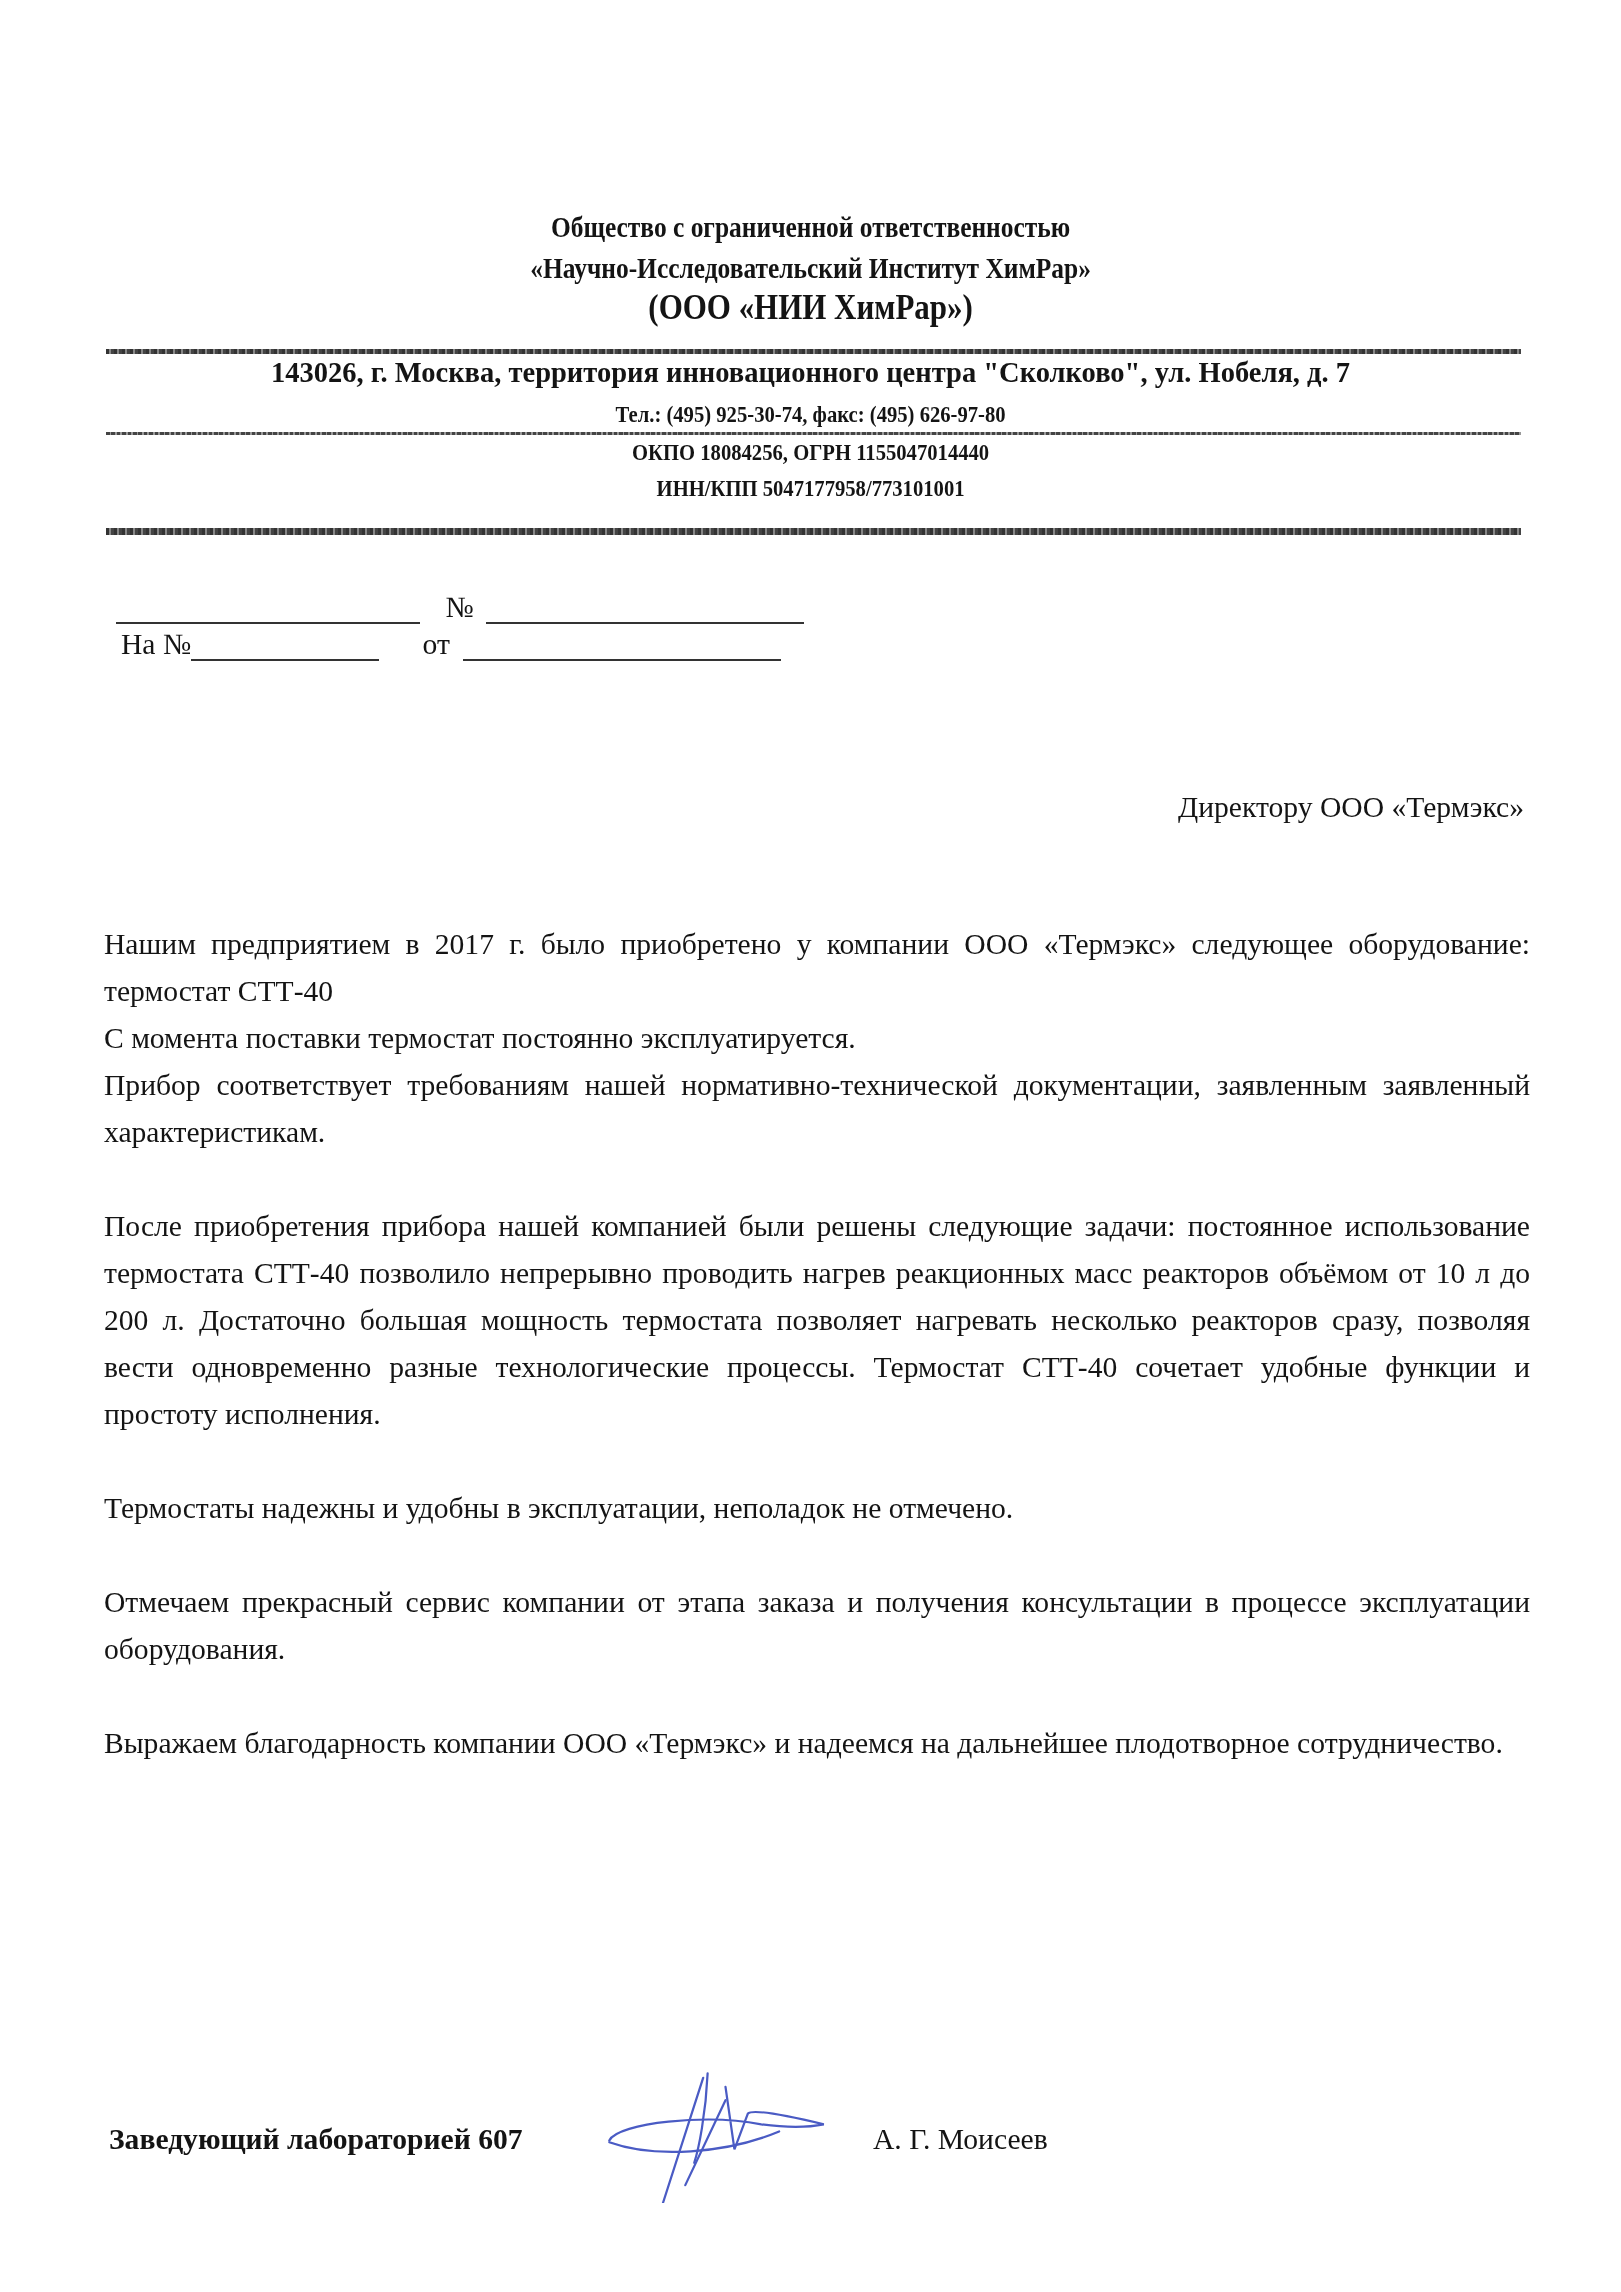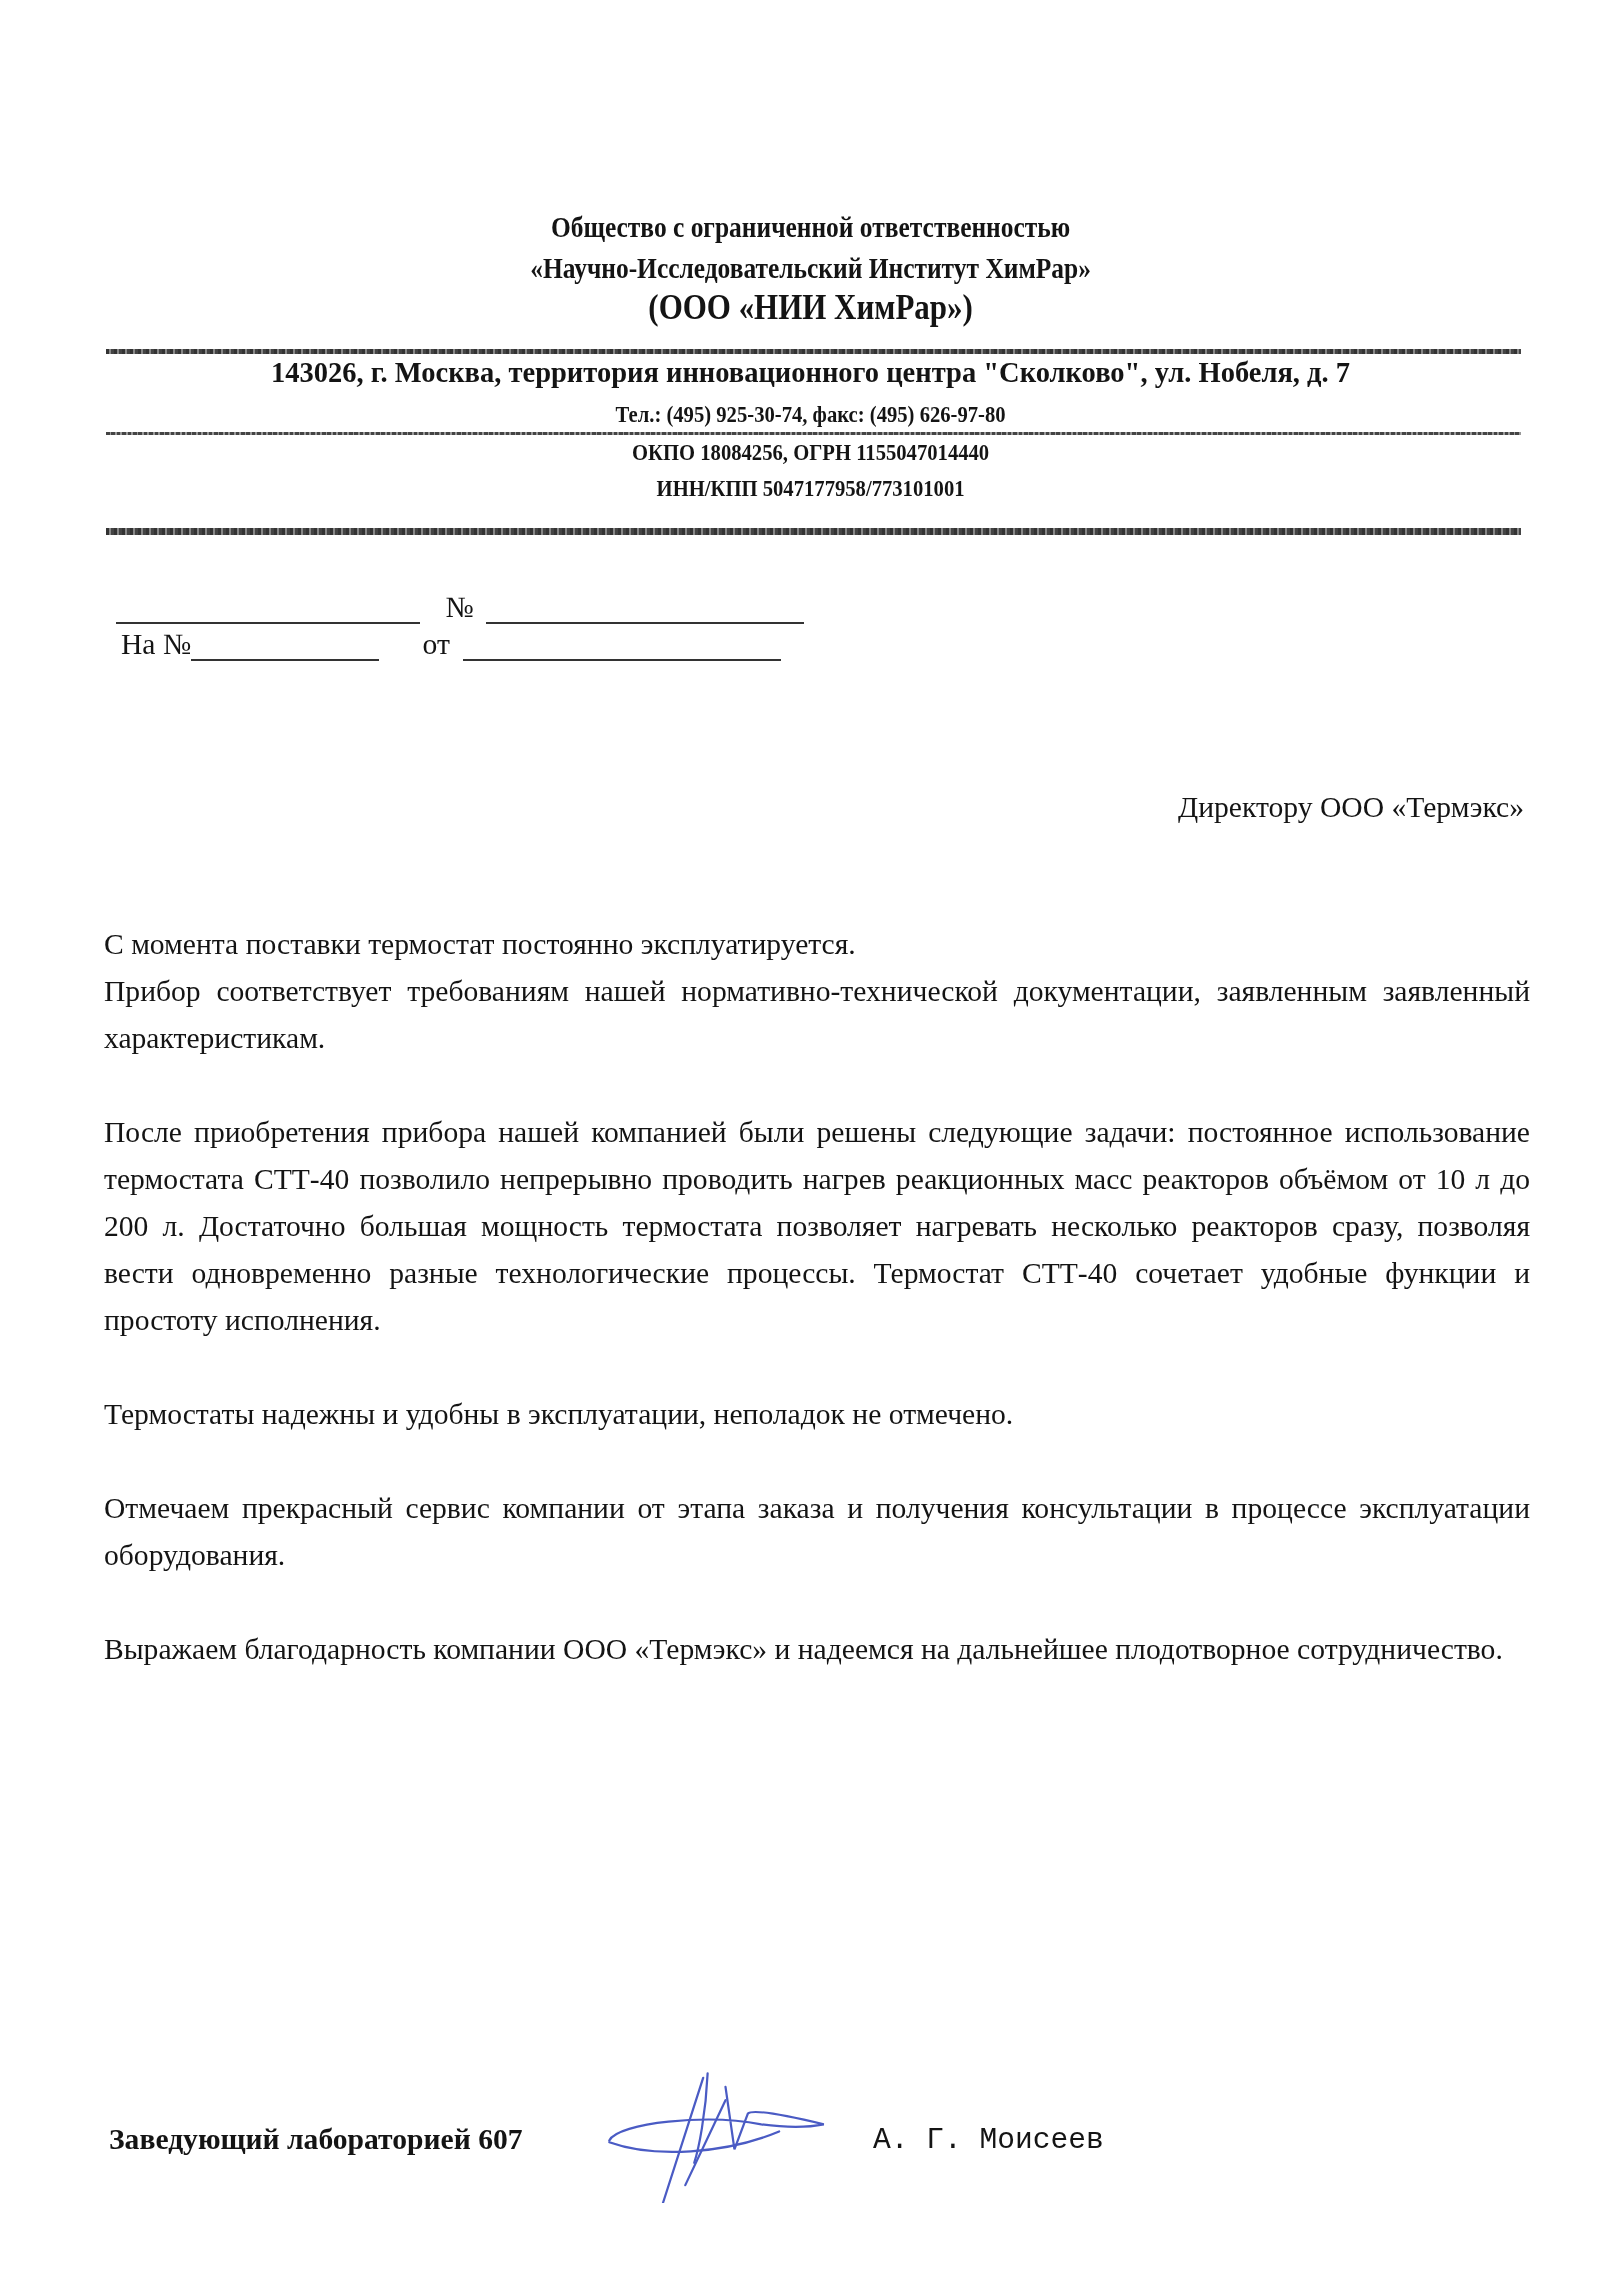--- a/index.html
+++ b/index.html
@@ -14,21 +14,21 @@
   .rule.thick { height: 4.5px; background: repeating-linear-gradient(90deg,#333 0 2.7px,#888 2.7px 4.5px,#444 4.5px 8px); }
   .rule.thin { height: 2.7px; background: repeating-linear-gradient(90deg,#444 0 3.6px,#999 3.6px 5.4px); }
   .ref { font-size: 29.6px; }
   .uline { display: inline-block; border-bottom: 2.7px solid #333; height: 27px; vertical-align: bottom; }
   .addressee { font-size: 29.6px; right: 97px; margin-top: 39px; }
   .body-text { left: 104px; width: 1426px; font-size: 29.6px; line-height: 47px; }
   .body-text p { margin: 0; }
   .justify { text-align: justify; text-align-last: left; }
   .gap { height: 47px; }
   .sig-title { left: 109px; font-size: 29.6px; }
-  .sig-name { left: 873px; font-size: 29.6px; font-family: Liberation Mono, monospace; }
+  .sig-name { left: 873px; font-size: 29.6px; }
   .signature { left: 600px; top: 2060px; width: 251px; height: 143px; }
 </style>
 </head>
 <body>
 
 <div class="abs center org" style="top:208px;">Общество с ограниченной ответственностью</div>
 <div class="abs center org" style="top:249px;">«Научно-Исследовательский Институт ХимРар»</div>
 <div class="abs center org big" style="top:288px;">(ООО «НИИ ХимРар»)</div>
 
 <div class="rule thick" style="top:349px;"></div>
@@ -46,20 +46,21 @@
 </div>
 <div class="abs ref" style="left:121px; top:628px;">
   <span>На №</span><span class="uline" style="width:188px;"></span>
   <span style="margin-left:36px;">от</span>
   <span class="uline" style="width:318px; margin-left:5.4px;"></span>
 </div>
 
 <div class="abs addressee" style="top:752px;">Директору ООО «Термэкс»</div>
 
 <div class="abs body-text" style="top:921px;">
+  <p class="justify">Нашим предприятием в 2017 г. было приобретено у компании ООО «Термэкс»  следующее оборудование: термостат СТТ-40</p>
   <p>С момента поставки термостат постоянно эксплуатируется.</p>
   <p class="justify">Прибор соответствует требованиям нашей нормативно-технической документации, заявленным заявленный характеристикам.</p>
   <div class="gap"></div>
   <p class="justify">После приобретения прибора нашей компанией были решены следующие задачи: постоянное использование термостата СТТ-40 позволило непрерывно проводить нагрев реакционных масс реакторов объёмом от 10 л до 200 л.  Достаточно большая мощность термостата позволяет нагревать несколько реакторов сразу, позволяя вести одновременно разные технологические процессы.  Термостат СТТ-40 сочетает удобные функции и простоту исполнения.</p>
   <div class="gap"></div>
   <p>Термостаты  надежны и удобны в эксплуатации, неполадок не отмечено.</p>
   <div class="gap"></div>
   <p class="justify">Отмечаем прекрасный сервис компании от этапа заказа и получения консультации в процессе эксплуатации оборудования.</p>
   <div class="gap"></div>
   <p class="justify">Выражаем благодарность компании ООО «Термэкс» и надеемся на дальнейшее плодотворное сотрудничество.</p>

